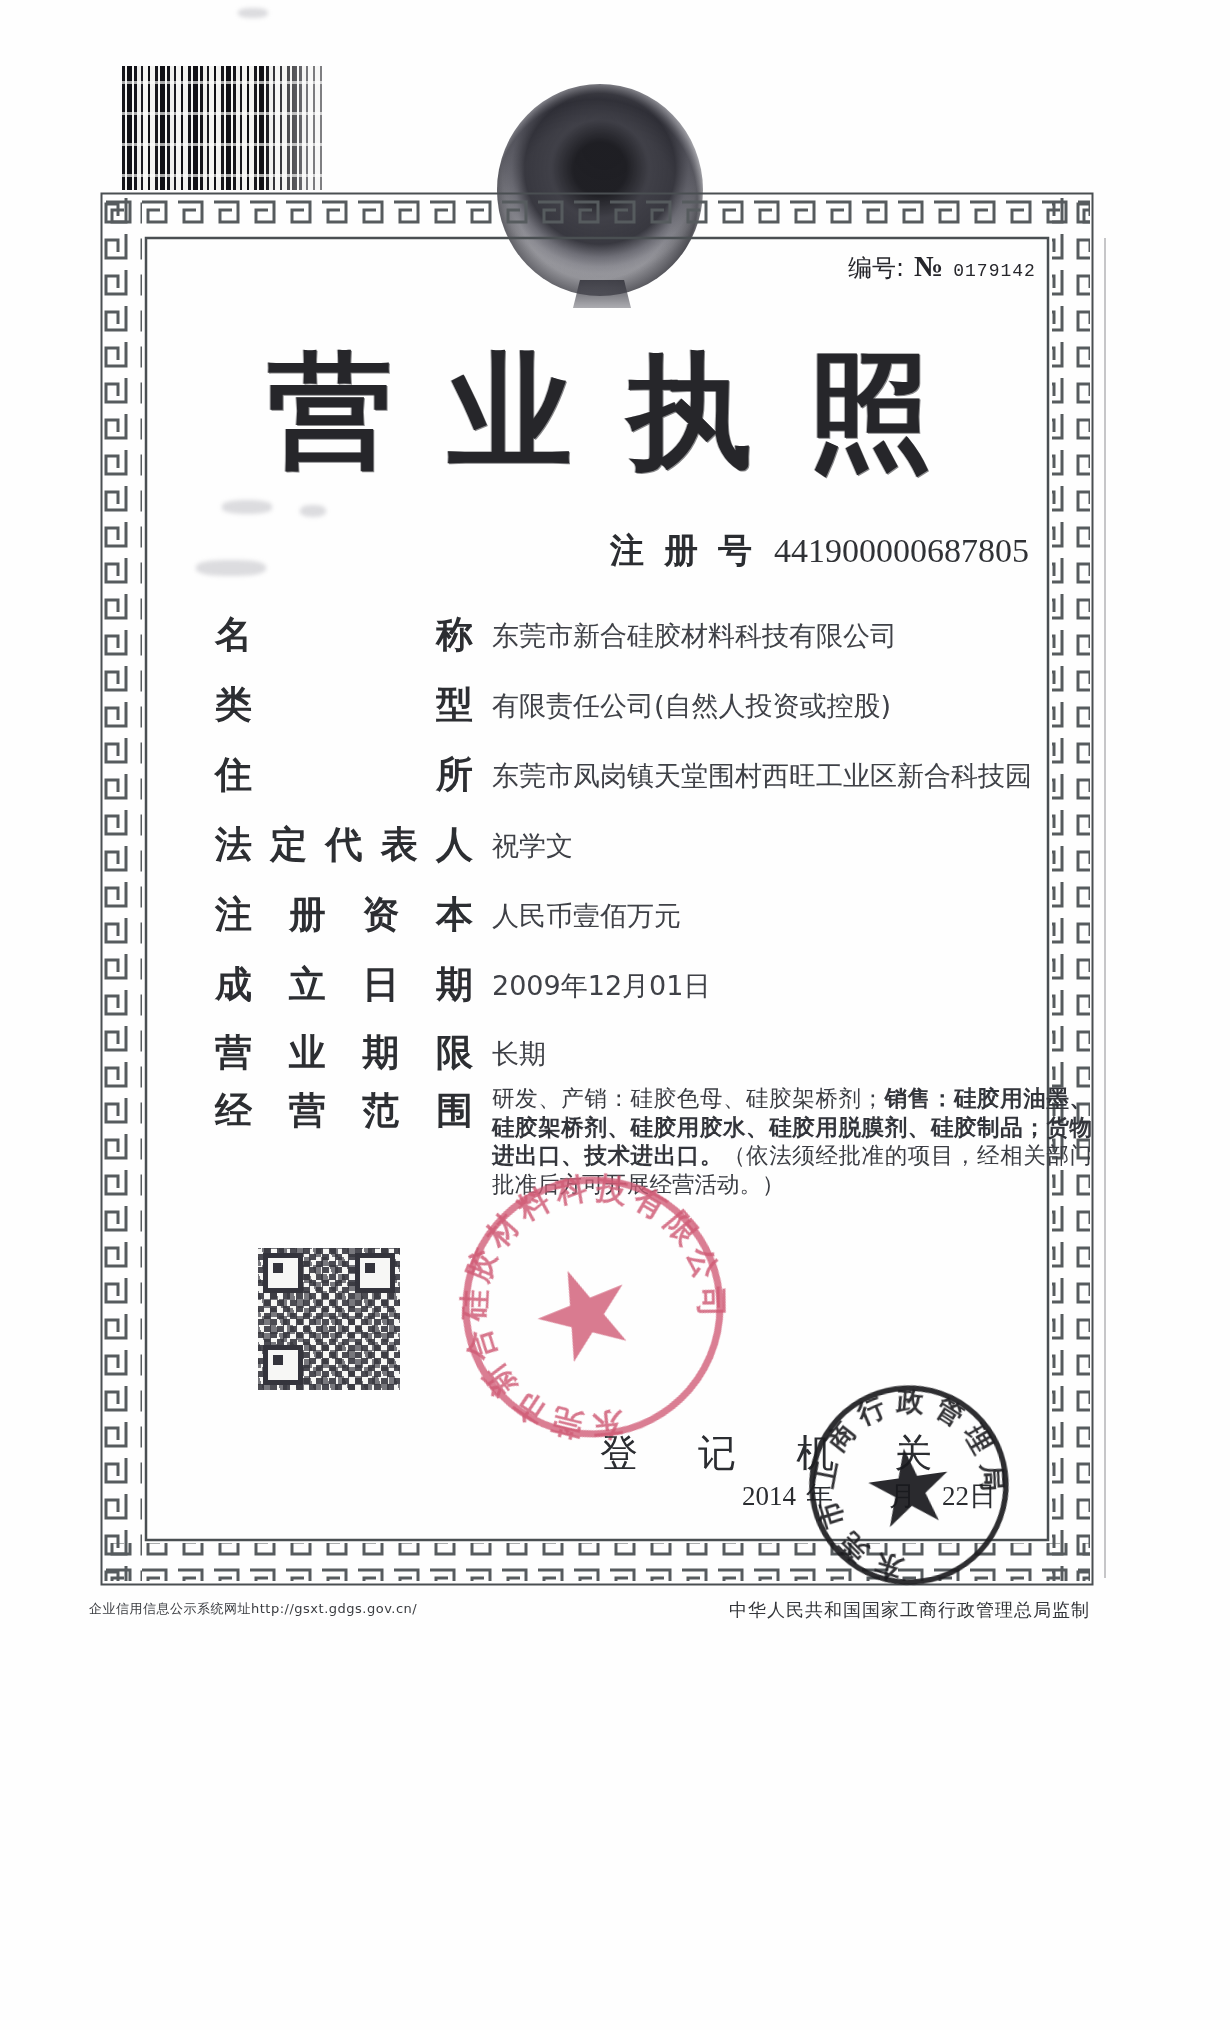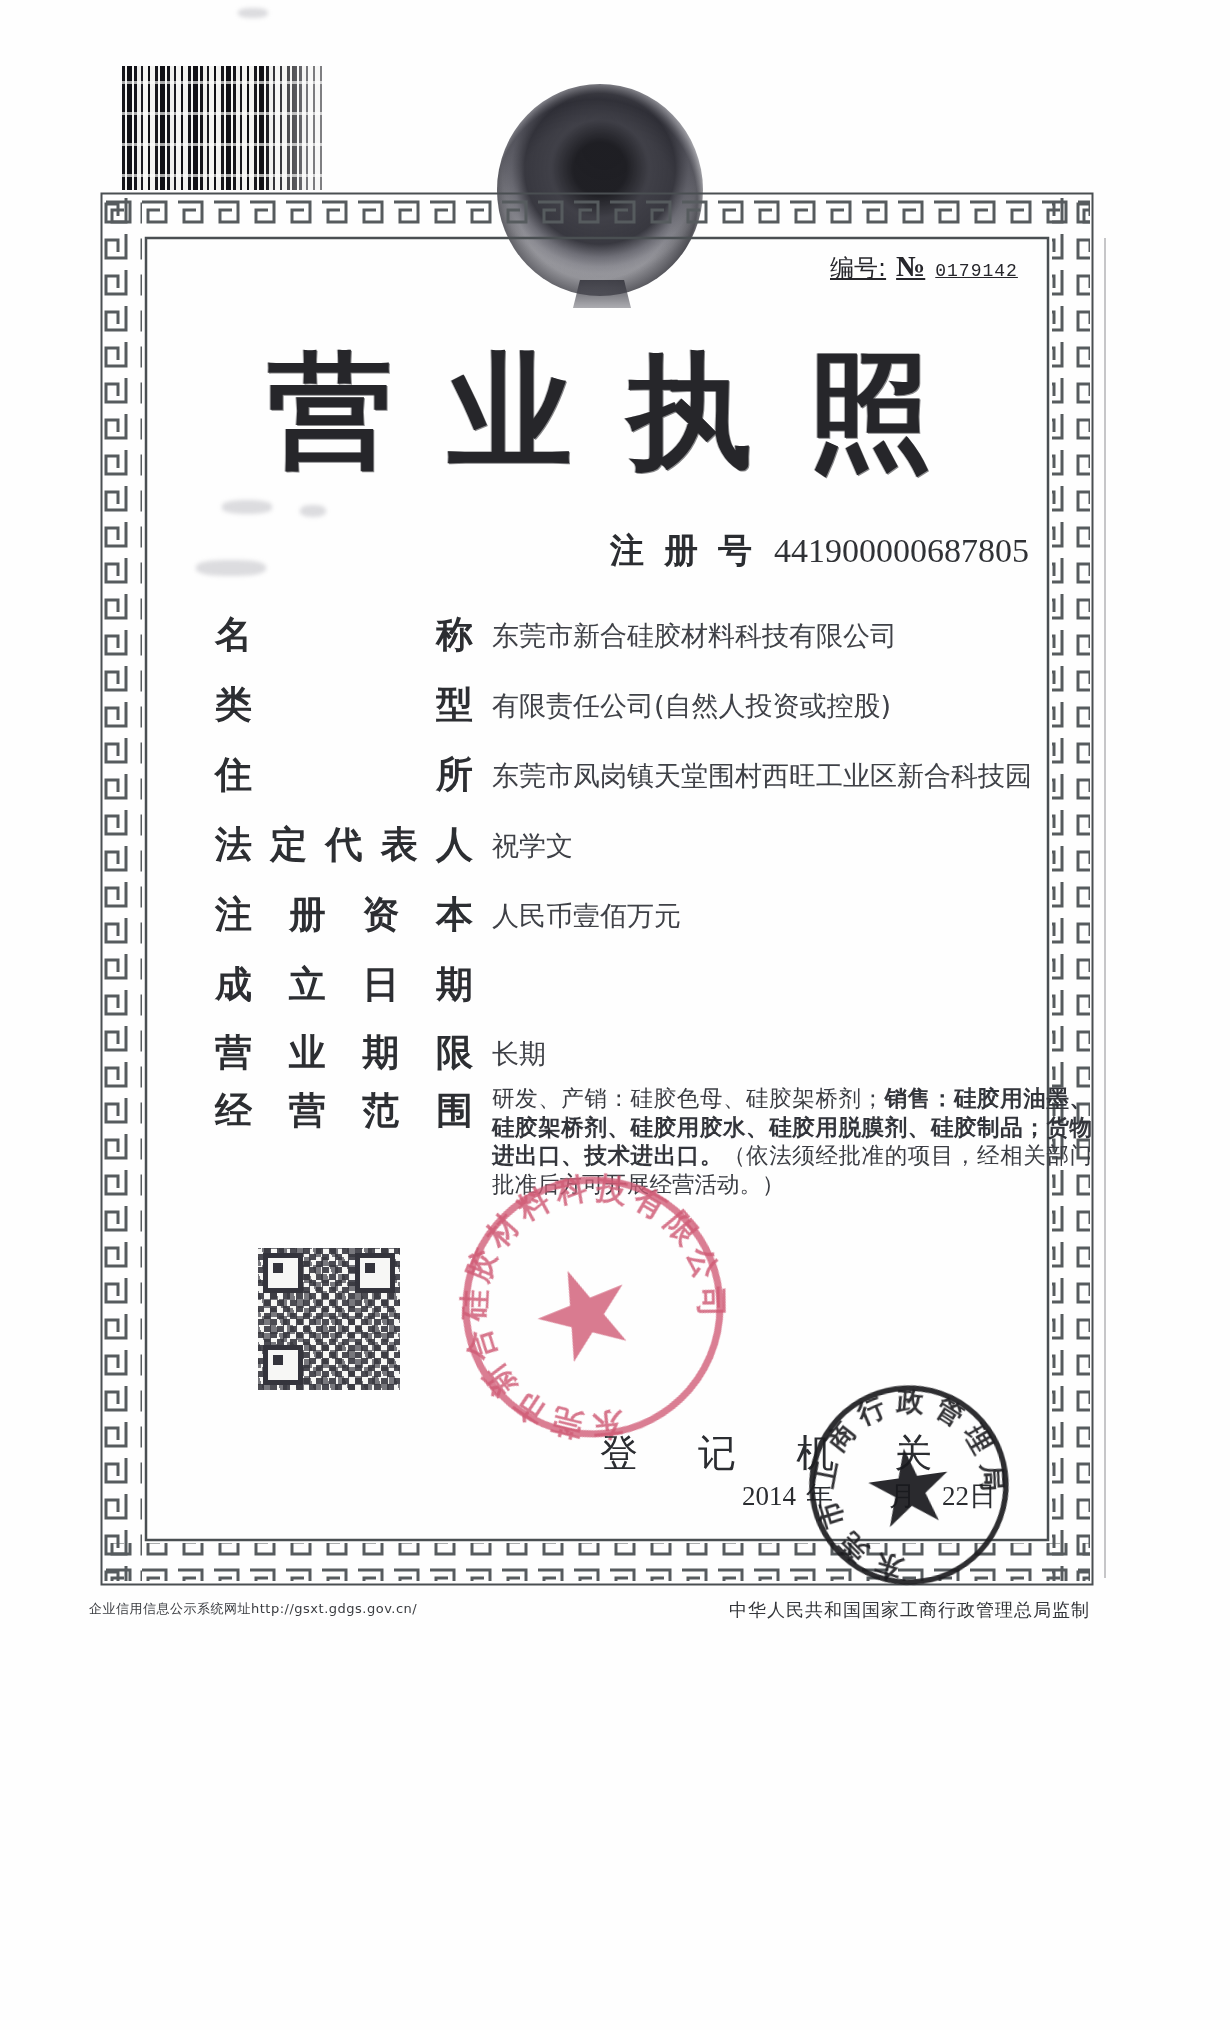--- a/index.html
+++ b/index.html
@@ -39,21 +39,21 @@
     background:linear-gradient(180deg, rgba(50,50,58,.85), rgba(90,90,100,.5));
     clip-path:polygon(12% 0,88% 0,100% 100%,0 100%);
     filter:blur(.6px);
   }
 
   
   .frame{position:absolute;left:100px;top:192px;}
   .scan-edge{position:absolute;left:1104px;top:238px;width:2px;height:1340px;background:rgba(130,130,136,.45);}
 
   
-  .serial{position:absolute;left:830px;top:250px;width:240px;display:flex;align-items:baseline;gap:10px;font-size:24px;color:#26262b;text-decoration:underline;}
+  .serial{position:absolute;left:848px;top:250px;width:240px;display:flex;align-items:baseline;gap:10px;font-size:24px;color:#26262b;}
   .serial .numero{font-family:"Liberation Serif","DejaVu Serif",serif;font-weight:700;font-size:29px;}
   .serial .serial-digits{font-family:"Liberation Mono","DejaVu Sans Mono",monospace;font-size:18px;letter-spacing:1px;}
 
   .title{
     position:absolute;left:0;top:330px;width:1200px;text-align:center;
     font-size:124px;font-weight:800;color:#26262a;letter-spacing:56px;text-indent:56px;
     text-shadow:1px 1px 0 rgba(38,38,42,.55), -1px 0 0 rgba(38,38,42,.35);
     filter:blur(.3px);
   }
 
@@ -201,20 +201,21 @@
     <div class="field-value">人民币壹佰万元</div>
   </div>
 
   <div class="field-row" style="top: 960px;">
     <div class="field-label">
           <span>成</span>
           <span>立</span>
           <span>日</span>
           <span>期</span>
         </div>
+    <div class="field-value">2009年12月01日</div>
   </div>
 
   <div class="field-row" style="top: 1028px;">
     <div class="field-label">
           <span>营</span>
           <span>业</span>
           <span>期</span>
           <span>限</span>
         </div>
     <div class="field-value">长期</div>

